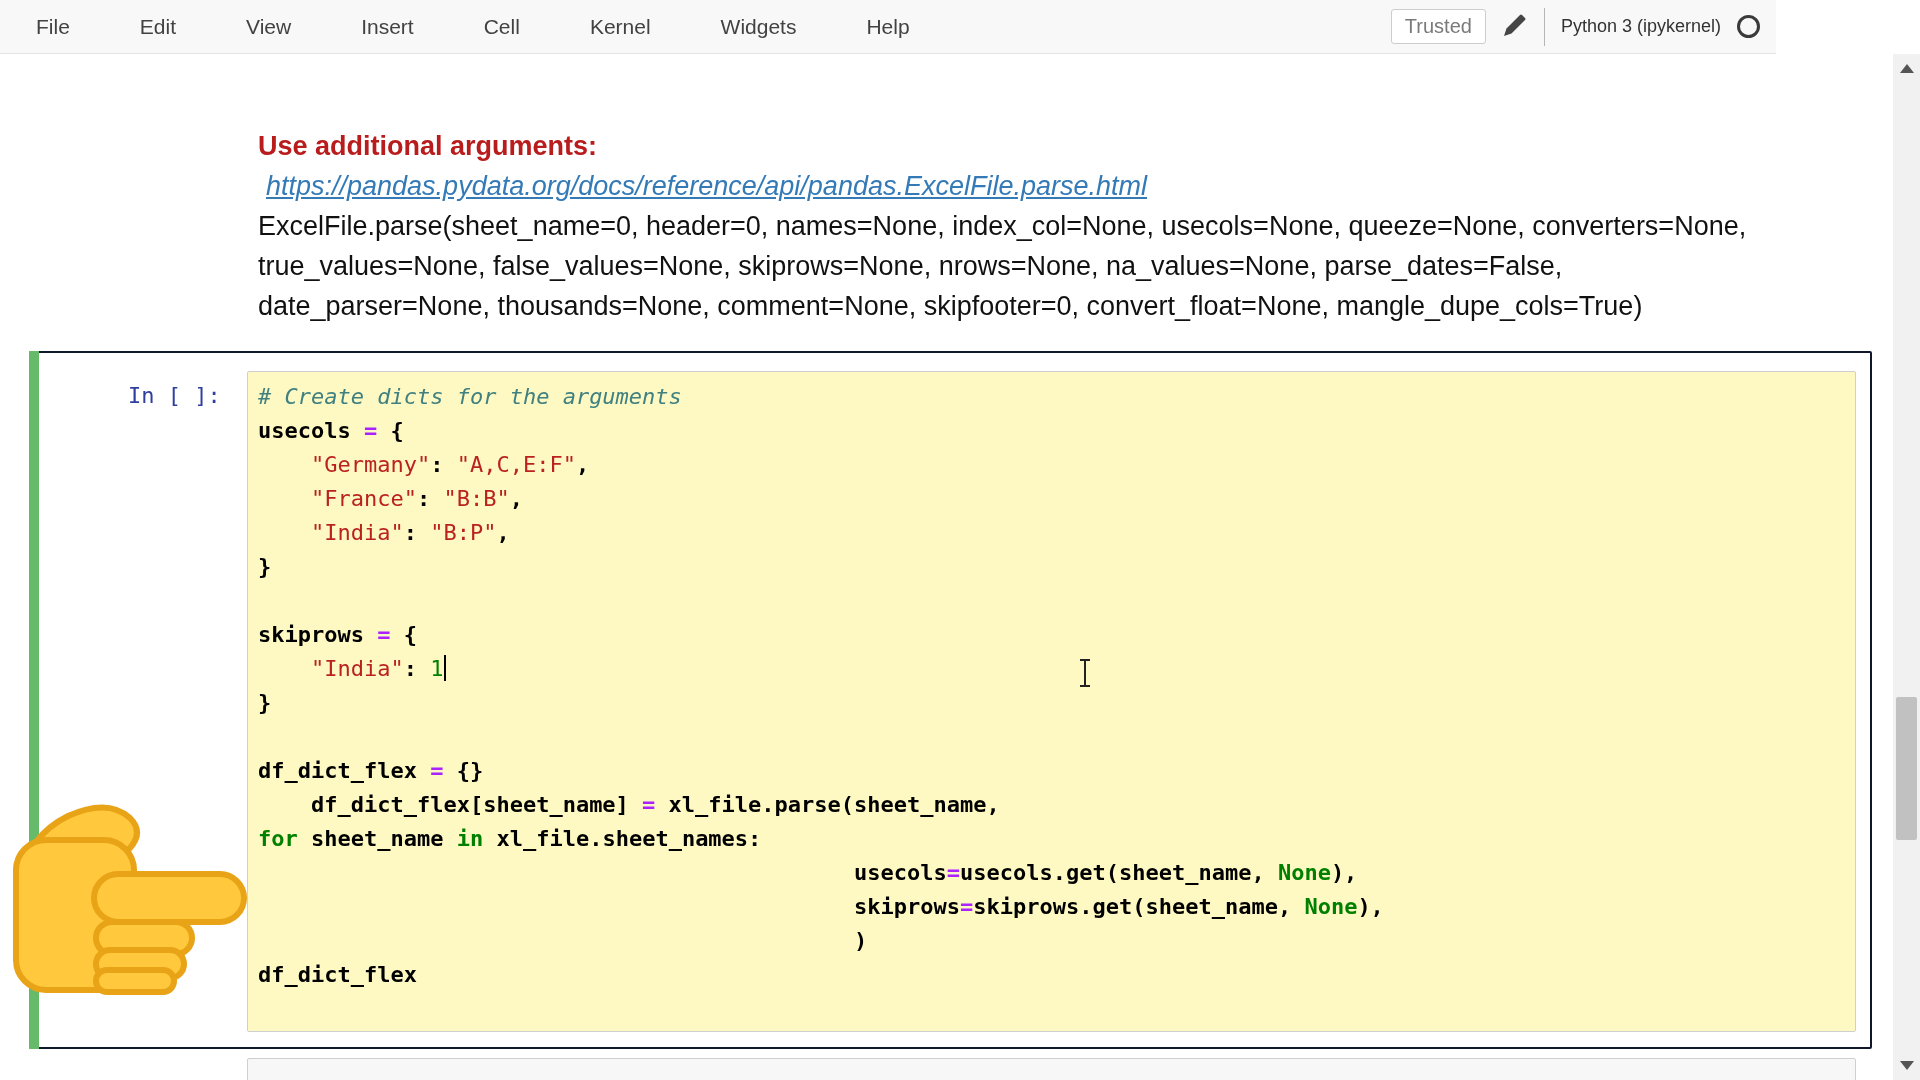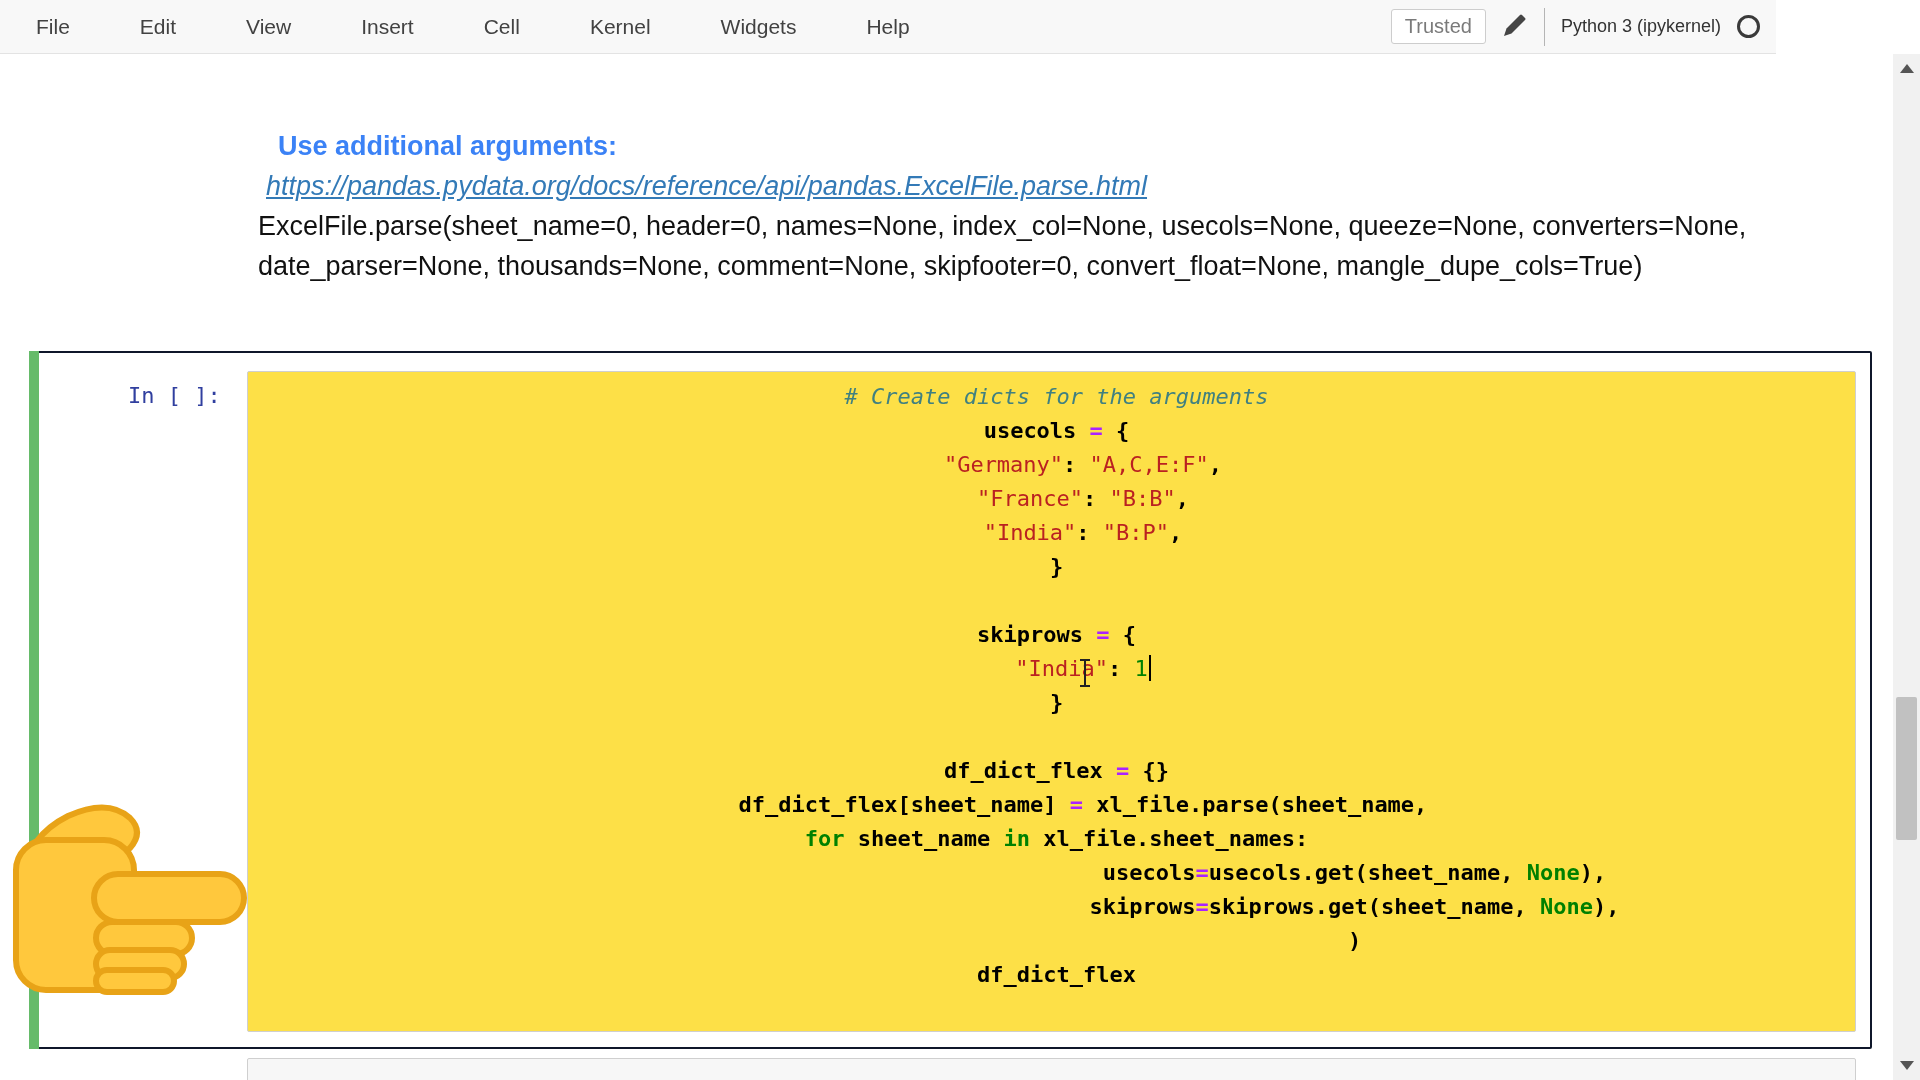--- a/index.html
+++ b/index.html
@@ -28,38 +28,38 @@
 
   
   .out-clip { position:absolute; top:54px; left:0; width:1860px; height:21px; overflow:hidden; z-index:1; }
   .out-line { position:relative; margin-top:-16px; height:34px; line-height:34px;
               font-family:"DejaVu Sans Mono", monospace; font-size:22px; white-space:pre; }
   .out-prompt { position:absolute; left:140px; color:#D84315; }
 
   
   .markdown { position:absolute; left:258px; top:126px; width:1566px; font-size:27px; }
   .md-line { line-height:40px; white-space:nowrap; }
-  .markdown strong { font-weight:bold; color:#3b82f6;margin-left:20px; }
+  .markdown strong { font-weight:bold; color:#b91c1c; }
   .md-link { color:#337AB7; font-style:italic; text-decoration:underline; cursor:pointer;margin-left:8px; }
 
   
   .selected-cell {
     position:absolute; left:29px; top:351px; width:1843px; height:698px;
     border:2px solid #0f172a; border-radius:2px; background:#fff;
   }
   .cell-left-bar { position:absolute; left:-2px; top:-2px; width:10px; height:698px; background:#66BB6A; }
   .in-prompt {
     position:absolute; left:97px; top:26px;
     font-family:"DejaVu Sans Mono", monospace; font-size:22px; line-height:34px;
     color:#303F9F; white-space:pre;
   }
   .code-box {
     position:absolute; left:216px; top:18px; width:1609px; height:661px;
-    background:#fde047; border:1px solid #cfcfcf; border-radius:2px;
-    padding:8px 0 16px 10px; cursor:text;text-align:center;
+    background:#fef9c3; border:1px solid #cfcfcf; border-radius:2px;
+    padding:8px 0 16px 10px; cursor:text;
   }
   .code-line {
     height:34px; line-height:34px; white-space:pre;
     font-family:"DejaVu Sans Mono", monospace; font-size:22px; color:#000;
   }
   .tok-df { color:#000;font-weight:bold; }
   .tok-cm { color:#408080; font-style:italic; }
   .tok-st { color:#BA2121; }
   .tok-kw { color:#008000; font-weight:bold; }
   .tok-nm { color:#008000; }
@@ -116,20 +116,21 @@
   <div class="out-line">
     <span class="out-prompt">Out[6]:</span>
     
   </div>
 </div>
 
 <div class="markdown">
   <div class="md-line"><strong>Use additional arguments:</strong></div>
   <div class="md-line"><a class="md-link">https://pandas.pydata.org/docs/reference/api/pandas.ExcelFile.parse.html</a></div>
   <div class="md-line">ExcelFile.parse(sheet_name=0, header=0, names=None, index_col=None, usecols=None, queeze=None, converters=None,</div>
+  <div class="md-line">true_values=None, false_values=None, skiprows=None, nrows=None, na_values=None, parse_dates=False,</div>
   <div class="md-line">date_parser=None, thousands=None, comment=None, skipfooter=0, convert_float=None, mangle_dupe_cols=True)</div>
 </div>
 
 <div class="selected-cell">
   <div class="cell-left-bar"></div>
   <div class="in-prompt">In [ ]:</div>
   <div class="code-box">
     <div>
         <div class="code-line"><span class="tok-cm"># Create dicts for the arguments</span></div>
         <div class="code-line"><span class="tok-df">usecols </span><span class="tok-op">=</span><span class="tok-df"> {</span></div>

